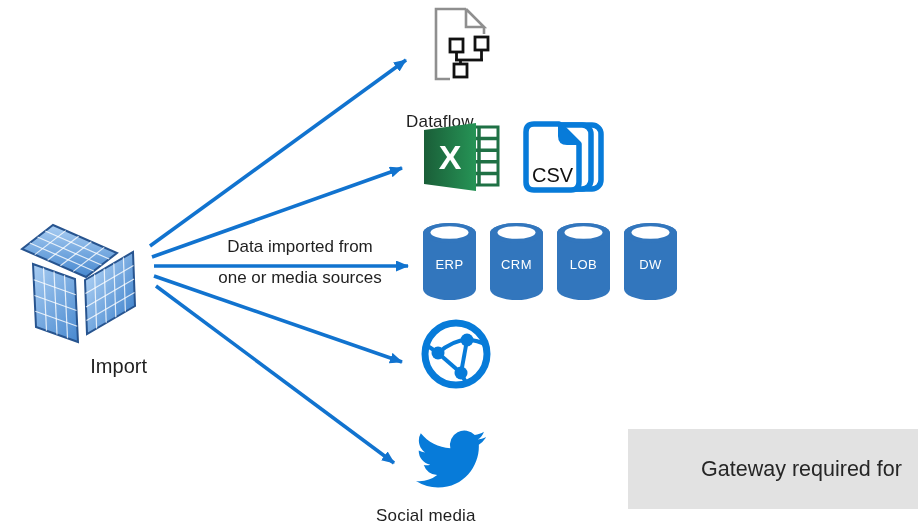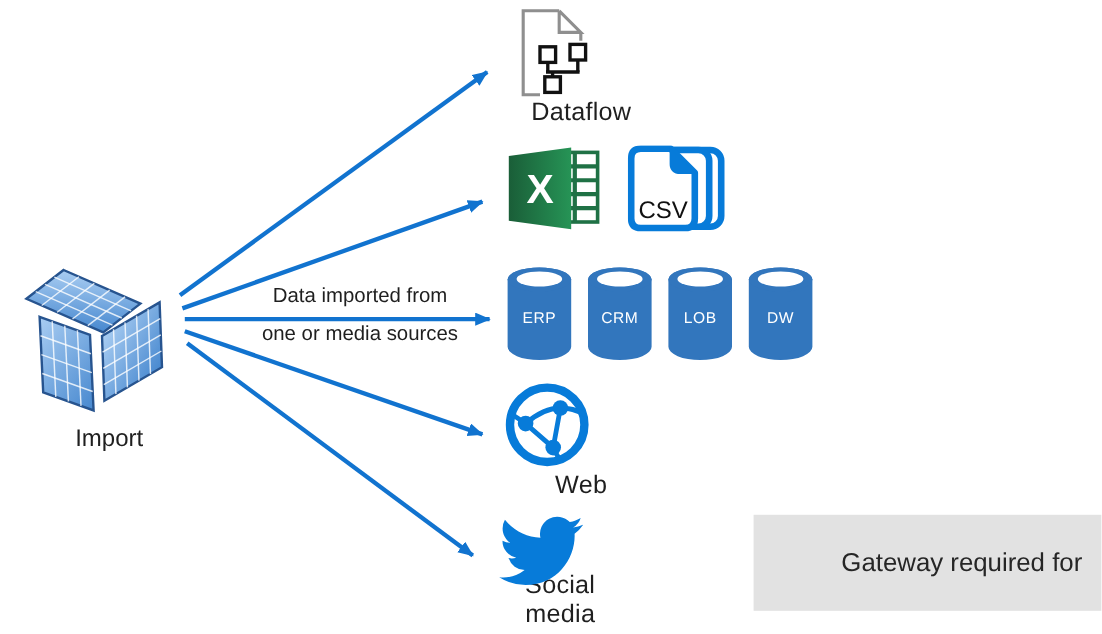--- a/index.html
+++ b/index.html
@@ -2,31 +2,32 @@
 <html><head>
 <meta charset="utf-8">
 <style>
   html,body{margin:0;padding:0;background:#fff;}
   #canvas{
     position:relative;width:918px;height:528px;background:#ffffff;overflow:hidden;
     font-family:"Liberation Sans","DejaVu Sans",sans-serif;color:#1a1a1a;
   }
   .abs{position:absolute;}
   .icon-label{
-    position:absolute;text-align:right;font-size:21px;color:#1f1f1f;
+    position:absolute;text-align:left;font-size:17px;color:#1f1f1f;
     letter-spacing:0.2px;
+    margin-top:30px;
   }
   .annotation-line{
     position:absolute;left:203px;width:194px;text-align:center;
     font-size:17px;color:#1f1f1f;
   }
   #arrow-layer{position:absolute;left:0;top:0;z-index:1;}
   .node{z-index:2;}
   #import-label{
-    position:absolute;left:35px;top:356px;width:112px;text-align:center;
+    position:absolute;left:35px;top:356px;width:112px;text-align:right;
     font-size:20px;line-height:1.05;color:#1f1f1f;
   }
   #gateway-note{
     position:absolute;left:628px;top:429px;width:289px;height:80px;
     background:#e2e2e2;display:flex;flex-direction:column;justify-content:center;
     align-items:center;font-size:21.5px;line-height:1.22;color:#262626;z-index:2;padding-left:29px;
   }
   svg text{font-family:"Liberation Sans","DejaVu Sans",sans-serif;}
 </style>
 </head>
@@ -187,21 +188,20 @@
       <path d="M22,37 L45,57"></path>
       <path d="M51,24 L45,57"></path>
       <path d="M45,57 Q47,62 50,66"></path>
     </g>
     <g fill="#077bd9">
       <circle cx="22" cy="37" r="6.5"></circle>
       <circle cx="51" cy="24" r="6.5"></circle>
       <circle cx="45" cy="57" r="6.5"></circle>
     </g>
   </svg>
-  <div class="icon-label" style="left:406px;top:393px;width:100px">Web</div>
 
   <svg class="abs node" style="left:410px;top:424px" width="82" height="70" viewBox="0 0 24 24">
     <path fill="#077bd9" d="M23.953 4.57a10 10 0 0 1-2.825.775 4.958 4.958 0 0 0 2.163-2.723c-.951.555-2.005.959-3.127 1.184a4.92 4.92 0 0 0-8.384 4.482C7.69 8.095 4.067 6.13 1.64 3.162a4.822 4.822 0 0 0-.666 2.475c0 1.71.87 3.213 2.188 4.096a4.904 4.904 0 0 1-2.228-.616v.06a4.923 4.923 0 0 0 3.946 4.827 4.996 4.996 0 0 1-2.212.085 4.936 4.936 0 0 0 4.604 3.417 9.867 9.867 0 0 1-6.102 2.105c-.39 0-.779-.023-1.17-.067a13.995 13.995 0 0 0 7.557 2.209c9.053 0 13.998-7.496 13.998-13.985 0-.21 0-.42-.015-.63A9.935 9.935 0 0 0 24 4.59z"></path>
   </svg>
   <div class="icon-label" style="left:376px;top:476px;width:120px">Social media</div>
 
   <div id="gateway-note">
     <div>Gateway required for</div>
   </div>
 

